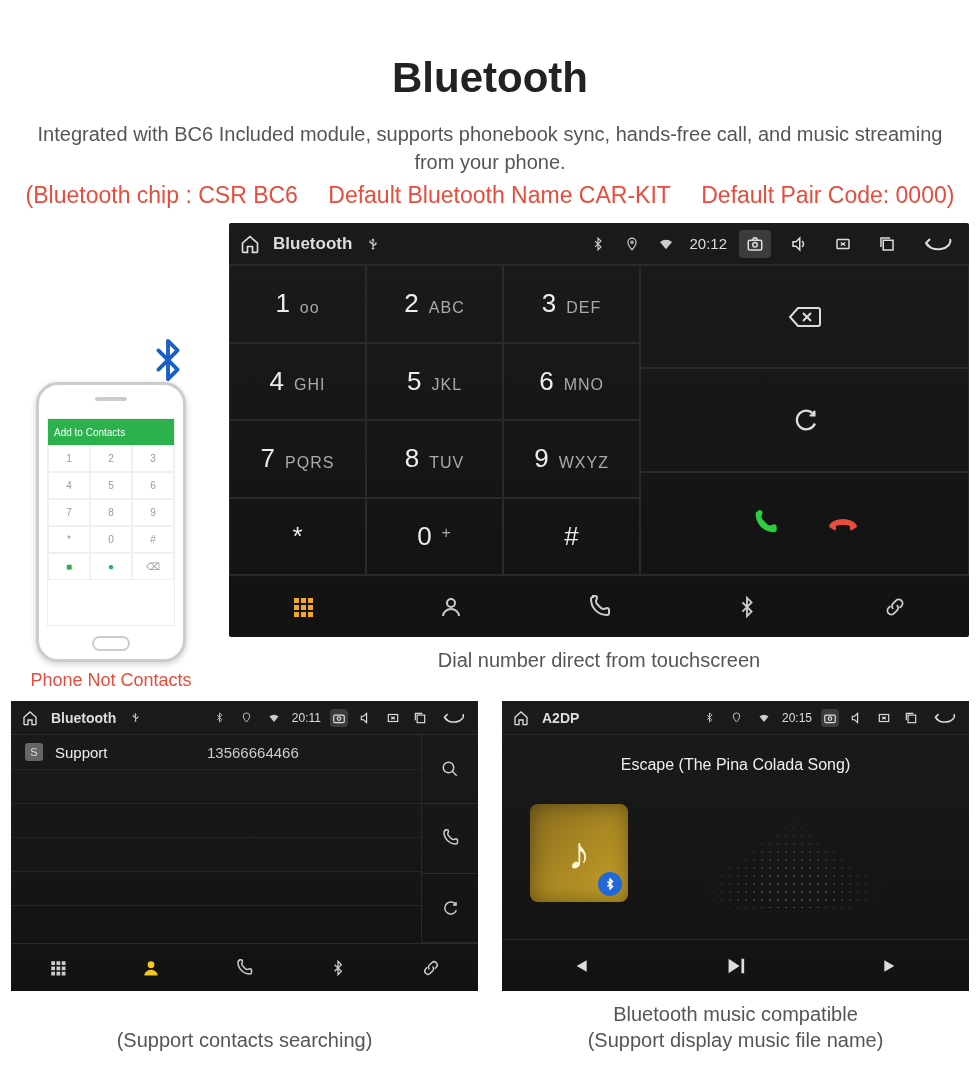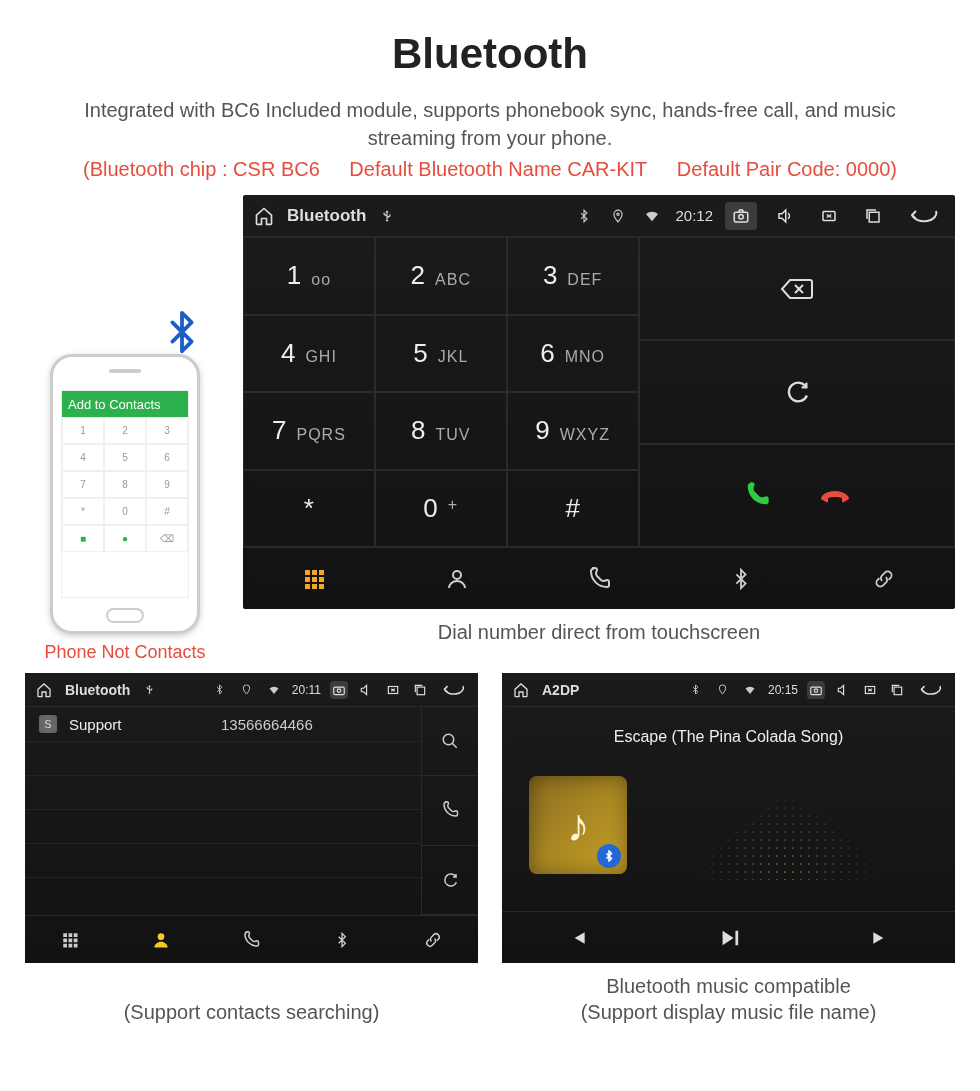--- a/index.html
+++ b/index.html
@@ -4,54 +4,54 @@
 <style>
   * { box-sizing: border-box; margin: 0; padding: 0; }
   body {
     width: 980px;
     height: 1091px;
     background: #fff;
     font-family: Arial, Helvetica, sans-serif;
     color: #444;
     overflow: hidden;
   }
-  .page { padding: 20px 25px; }
+  .page { padding: 20px 11px; margin-top: 24px; }
   .title {
     font-size: 42px;
     font-weight: bold;
     text-align: center;
     color: #222;
     margin: 10px 0 18px;
   }
   .desc {
     text-align: center;
     font-size: 20px;
     color: #555;
     line-height: 1.4;
     margin: 0 20px 6px;
   }
   .specs {
     text-align: center;
-    font-size: 20px;
+    font-size: 23px;
     color: #e74c3c;
     margin-bottom: 14px;
   }
   .specs span { margin: 0 12px; }
 
   .row1 { display: flex; gap: 18px; align-items: flex-end; margin-bottom: 10px; }
   .phone-col { width: 200px; text-align: center; }
   .phone-mock {
     width: 150px; height: 280px; margin: 0 auto 8px;
     border: 3px solid #ccc; border-radius: 22px;
     background: #fff; position: relative;
     box-shadow: 0 2px 6px rgba(0,0,0,.2);
   }
   .bt-logo { position: absolute; top: -48px; right: -8px; font-size: 40px; color: #1a5fc7; }
   .phone-screen { position: absolute; top: 33px; left: 8px; right: 8px; bottom: 33px; background: #fff; border: 1px solid #eee; }
-  .phone-topbar { height: 26px; background: #2bb24c; color: #fff; font-size: 13px; display: flex; align-items: center; padding-left: 6px; }
+  .phone-topbar { height: 26px; background: #2bb24c; color: #fff; font-size: 10px; display: flex; align-items: center; padding-left: 6px; }
   .phone-keys { display: grid; grid-template-columns: repeat(3,1fr); font-size: 10px; color: #999; }
   .phone-keys div { border: 1px solid #f0f0f0; text-align: center; padding: 7px 0; }
   .phone-home { position: absolute; bottom: 8px; left: 50%; transform: translateX(-50%); width: 38px; height: 15px; border: 2px solid #ccc; border-radius: 8px; }
   .phone-ear { position: absolute; top: 12px; left: 50%; transform: translateX(-50%); width: 32px; height: 4px; background: #ccc; border-radius: 3px; }
   .phone-note { color: #e74c3c; font-size: 18px; }
 
   .head-unit {
     flex: 1;
     background: linear-gradient(#1b1b1b,#121212);
     border-radius: 2px;

